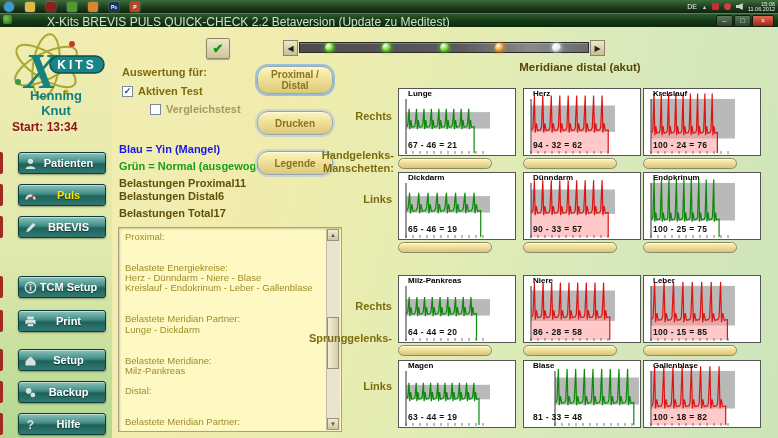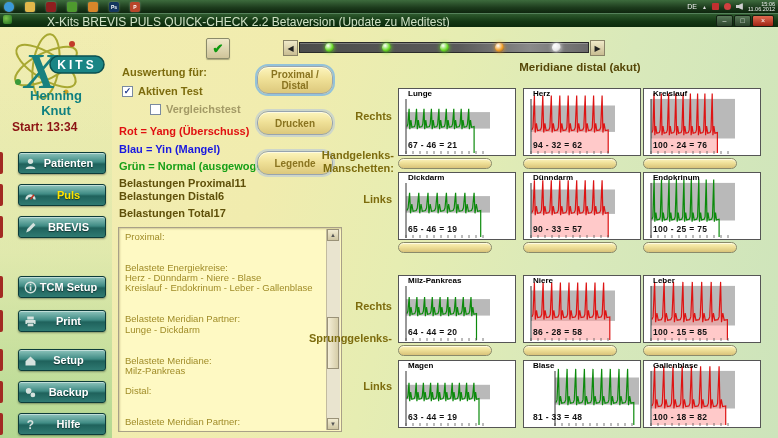--- a/index.html
+++ b/index.html
@@ -241,21 +241,20 @@
 
   <div class="abs cbrow" style="left:122px;top:85px;">
     <span class="cbbox">✓</span>
     <span class="olbl">Aktiven Test</span>
   </div>
   <div class="abs cbrow" style="left:122px;top:103px;margin-left:28px;">
     <span class="cbbox"></span>
     <span class="olbl" style="color:#a39a66;">Vergleichstest</span>
   </div>
 
-  <div class="abs legend-line" style="left:119px;top:125px;color:#e01010;">Rot = Yang (Überschuss)</div>
   <div class="abs legend-line" style="left:119px;top:143px;color:#1818e0;">Blau = Yin (Mangel)</div>
   <div class="abs legend-line" style="left:119px;top:160px;color:#18a018;">Grün = Normal (ausgewogen)</div>
 
   <div class="abs bel" style="left:119px;top:177px;">Belastungen Proximal11</div>
   <div class="abs bel" style="left:119px;top:190px;">Belastungen Distal6</div>
   <div class="abs bel" style="left:119px;top:207px;">Belastungen Total17</div>
 
   <div class="abs report">
     <div class="report-text">Proximal:
 

